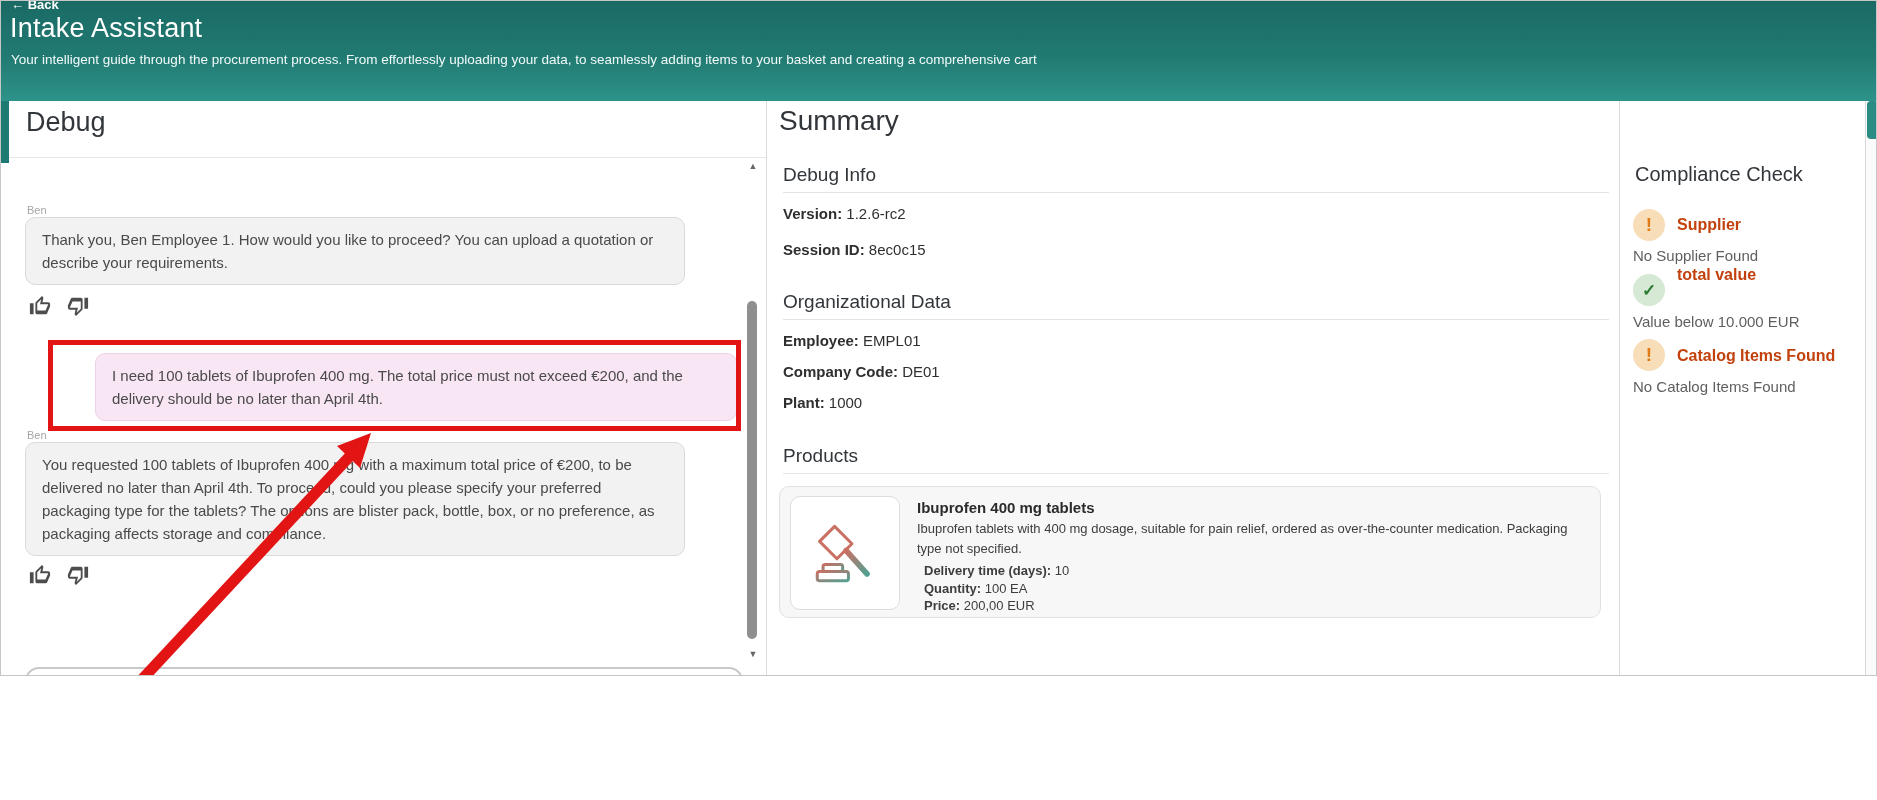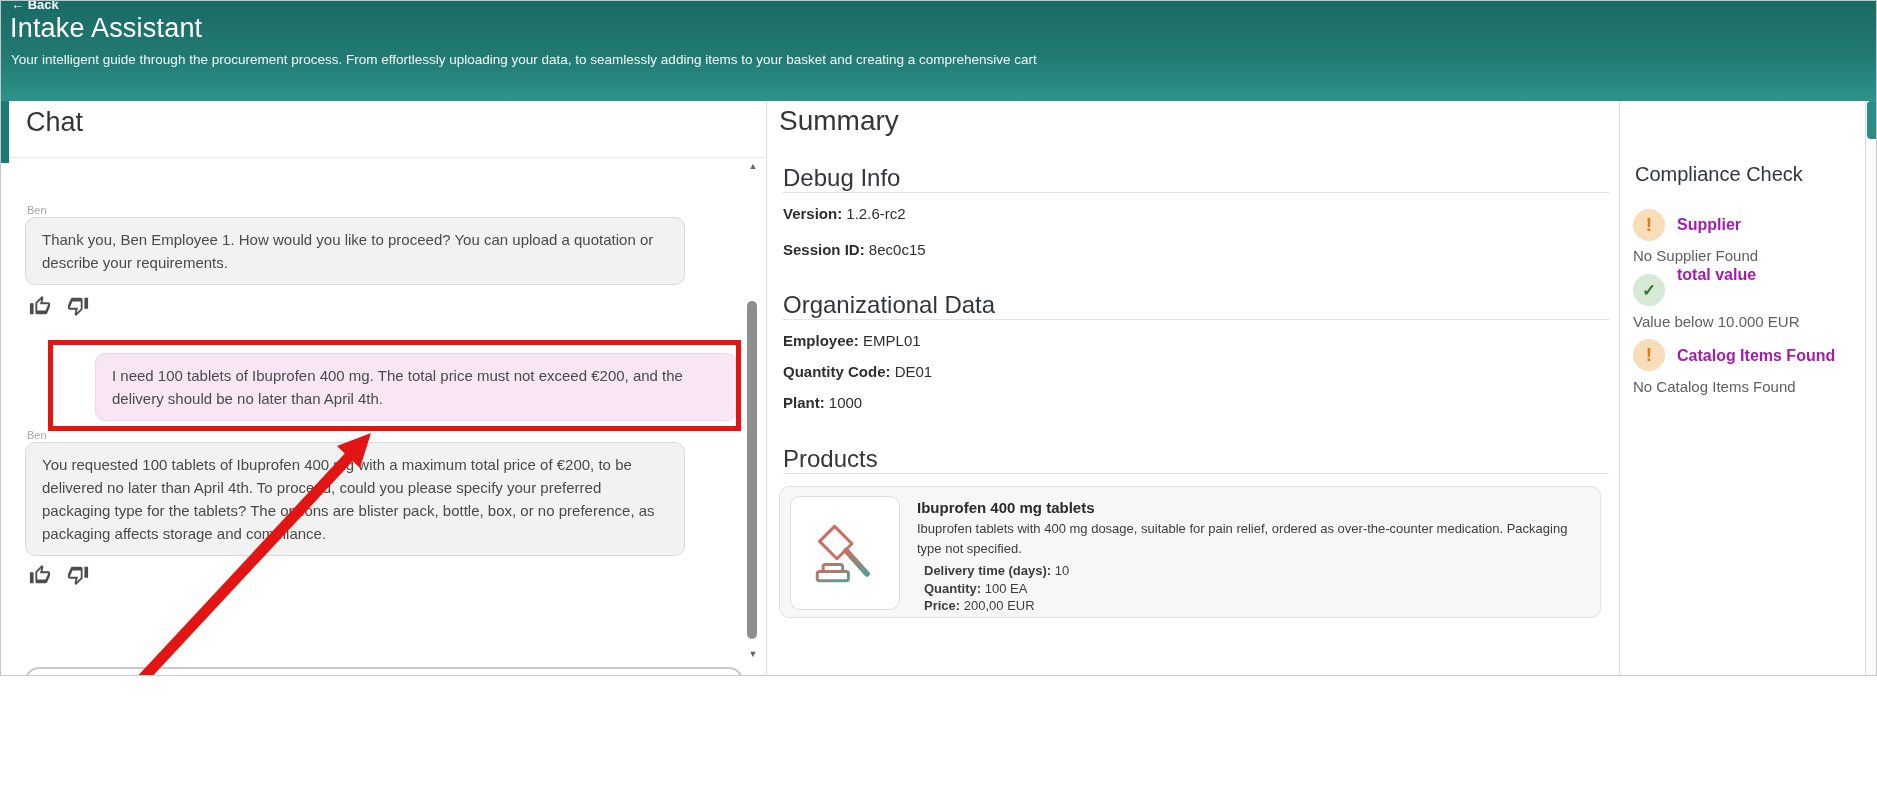--- a/index.html
+++ b/index.html
@@ -51,21 +51,21 @@
   }
   .chat-textarea::placeholder{color:#8f8f8f;}
   .send-btn{position:absolute;right:14px;top:42px;width:26px;height:26px;cursor:pointer;}
   .send-btn svg{width:24px;height:24px;fill:#9e9e9e;}
   
   .chat-scroll-up{position:absolute;left:737px;top:58px;width:14px;height:14px;font-size:9px;color:#666;text-align:center;line-height:14px;cursor:pointer;}
   .chat-scroll-down{position:absolute;left:737px;top:546px;width:14px;height:14px;font-size:9px;color:#666;text-align:center;line-height:14px;cursor:pointer;}
   .chat-scroll-thumb{position:absolute;left:738px;top:200px;width:10px;height:338px;border-radius:5px;background:#8f8f8f;cursor:grab;}
   
   .summary-title{position:absolute;left:778px;top:104px;font-size:28px;font-weight:400;color:#32363a;}
-  .sec-head{position:absolute;font-size:24px;font-weight:400;color:#32363a;}
+  .sec-head{position:absolute;font-size:19px;font-weight:400;color:#32363a;}
   .hr{position:absolute;height:0;border-top:1px solid #e3e3e3;}
   .kv{position:absolute;font-size:15px;color:#2f2f2f;}
   .kv b{font-weight:bold;}
   
   .product-card{
     position:absolute;left:778px;top:485px;width:822px;height:132px;
     background:#f7f7f7;border:1px solid #e1e1e1;border-radius:10px;
   }
   .product-img{
     position:absolute;left:10px;top:9px;width:110px;height:114px;
@@ -79,21 +79,21 @@
   .product-row b{font-weight:bold;}
   
   .comp-divider{position:absolute;left:1618px;top:100px;width:0;height:691px;border-left:1px solid #dcdcdc;}
   .comp-title{position:absolute;left:1634px;top:162px;font-size:20px;font-weight:400;color:#32363a;}
   .comp-item-circle{
     position:absolute;left:1632px;width:32px;height:32px;border-radius:50%;
     display:flex;align-items:center;justify-content:center;font-weight:bold;
   }
   .circle-warn{background:#f8ddb9;color:#e07b15;font-size:19px;}
   .circle-ok{background:#d5e9d4;color:#2c7a33;font-size:17px;}
-  .comp-label{position:absolute;left:1676px;font-size:16px;font-weight:bold;color:#a21caf;}
+  .comp-label{position:absolute;left:1676px;font-size:16px;font-weight:bold;color:#c2410c;}
   .comp-note{position:absolute;left:1632px;font-size:15px;color:#5f5f5f;}
   
   .page-scroll-track{position:absolute;left:1864px;top:100px;width:13px;height:700px;background:#fbfbfb;border-left:1px solid #d9d9d9;}
   .page-scroll-thumb{position:absolute;left:1866px;top:100px;width:11px;height:38px;border-radius:4px;background:#2a8c82;cursor:grab;}
   .fab-corner{position:absolute;left:1853px;top:778px;width:46px;height:46px;border-radius:50%;background:#9a1b85;}
   
   .anno-box{position:absolute;border:5px solid #e21414;z-index:5;}
   .anno-box1{left:47px;top:339px;width:693px;height:91px;}
   .anno-box2{left:87px;top:679px;width:196px;height:74px;}
   .anno-note{
@@ -113,21 +113,21 @@
     <div class="hdr-title">Intake Assistant</div>
     <div class="hdr-sub">Your intelligent guide through the procurement process. From effortlessly uploading your data, to seamlessly adding items to your basket and creating a comprehensive cart</div>
   </div>
 
   <div class="card-left"></div>
   <div class="card-bottom"></div>
   <div class="chat-accent"></div>
 
   <div class="chat-panel">
     <div class="chat-head">
-      <div class="chat-title">Chat</div>
+      <div class="chat-title">Debug</div>
     </div>
 
     <div class="sender ben1">Ben</div>
     <div class="bubble bot msg2">Thank you, Ben Employee 1. How would you like to proceed? You can upload a quotation or describe your requirements.</div>
     <div class="thumbs thumbs1">
       <span class="thumb-btn"><svg viewBox="0 0 24 24">
             <path d="M1 21h4V9H1v12zm22-11c0-1.1-.9-2-2-2h-6.31l.95-4.57.03-.32c0-.41-.17-.79-.44-1.06L14.17 1 7.58 7.59C7.22 7.95 7 8.45 7 9v10c0 1.1.9 2 2 2h9c.83 0 1.54-.5 1.84-1.22l3.02-7.05c.09-.23.14-.47.14-.73v-2zm-2 0l-3 7H9V9l4.34-4.34L12 10h9z"></path>
           </svg></span>
       <span class="thumb-btn"><svg viewBox="0 0 24 24" style="transform:rotate(180deg)">
             <path d="M1 21h4V9H1v12zm22-11c0-1.1-.9-2-2-2h-6.31l.95-4.57.03-.32c0-.41-.17-.79-.44-1.06L14.17 1 7.58 7.59C7.22 7.95 7 8.45 7 9v10c0 1.1.9 2 2 2h9c.83 0 1.54-.5 1.84-1.22l3.02-7.05c.09-.23.14-.47.14-.73v-2zm-2 0l-3 7H9V9l4.34-4.34L12 10h9z"></path>
@@ -162,21 +162,21 @@
   <div class="summary-title">Summary</div>
 
   <div class="sec-head" style="left:782px;top:163px;">Debug Info</div>
   <div class="hr" style="left:782px;top:191px;width:826px;"></div>
   <div class="kv" style="left:782px;top:204px;"><b>Version:</b> <span>1.2.6-rc2</span></div>
   <div class="kv" style="left:782px;top:240px;"><b>Session ID:</b> <span>8ec0c15</span></div>
 
   <div class="sec-head" style="left:782px;top:290px;">Organizational Data</div>
   <div class="hr" style="left:782px;top:318px;width:826px;"></div>
   <div class="kv" style="left:782px;top:331px;"><b>Employee:</b> <span>EMPL01</span></div>
-  <div class="kv" style="left:782px;top:362px;"><b>Quantity Code:</b> <span>DE01</span></div>
+  <div class="kv" style="left:782px;top:362px;"><b>Company Code:</b> <span>DE01</span></div>
   <div class="kv" style="left:782px;top:393px;"><b>Plant:</b> <span>1000</span></div>
 
   <div class="sec-head" style="left:782px;top:444px;">Products</div>
   <div class="hr" style="left:782px;top:472px;width:826px;"></div>
 
   <div class="product-card">
     <div class="product-img">
       <svg width="74" height="74" viewBox="0 0 64 64">
         <defs>
           <linearGradient id="gavelGrad" x1="0" y1="0" x2="1" y2="1">

